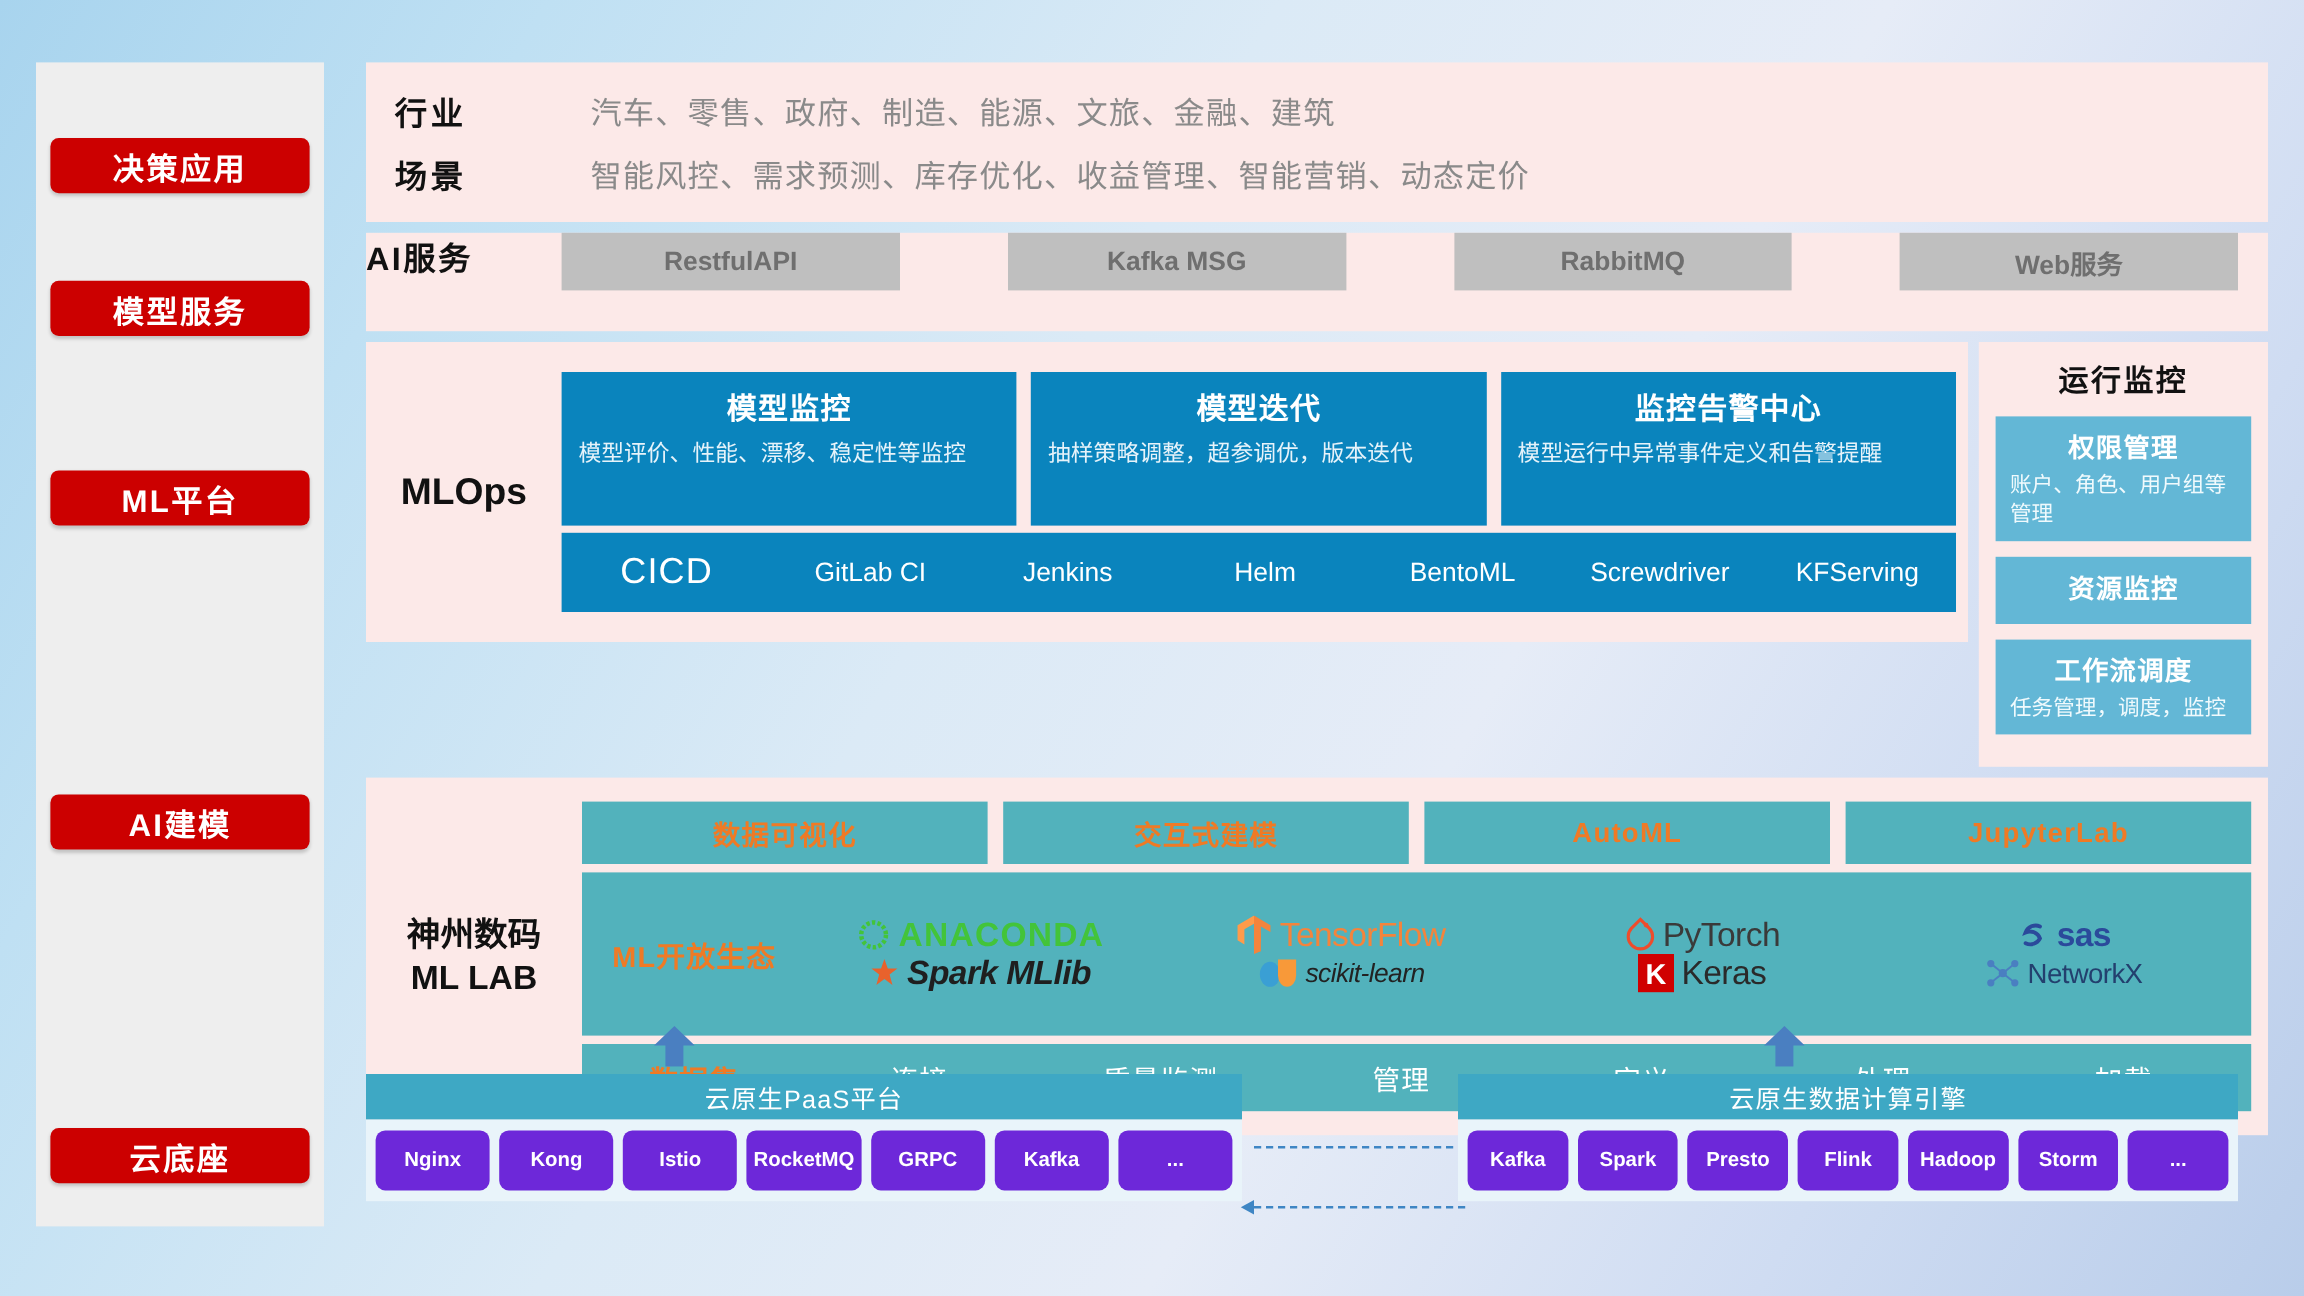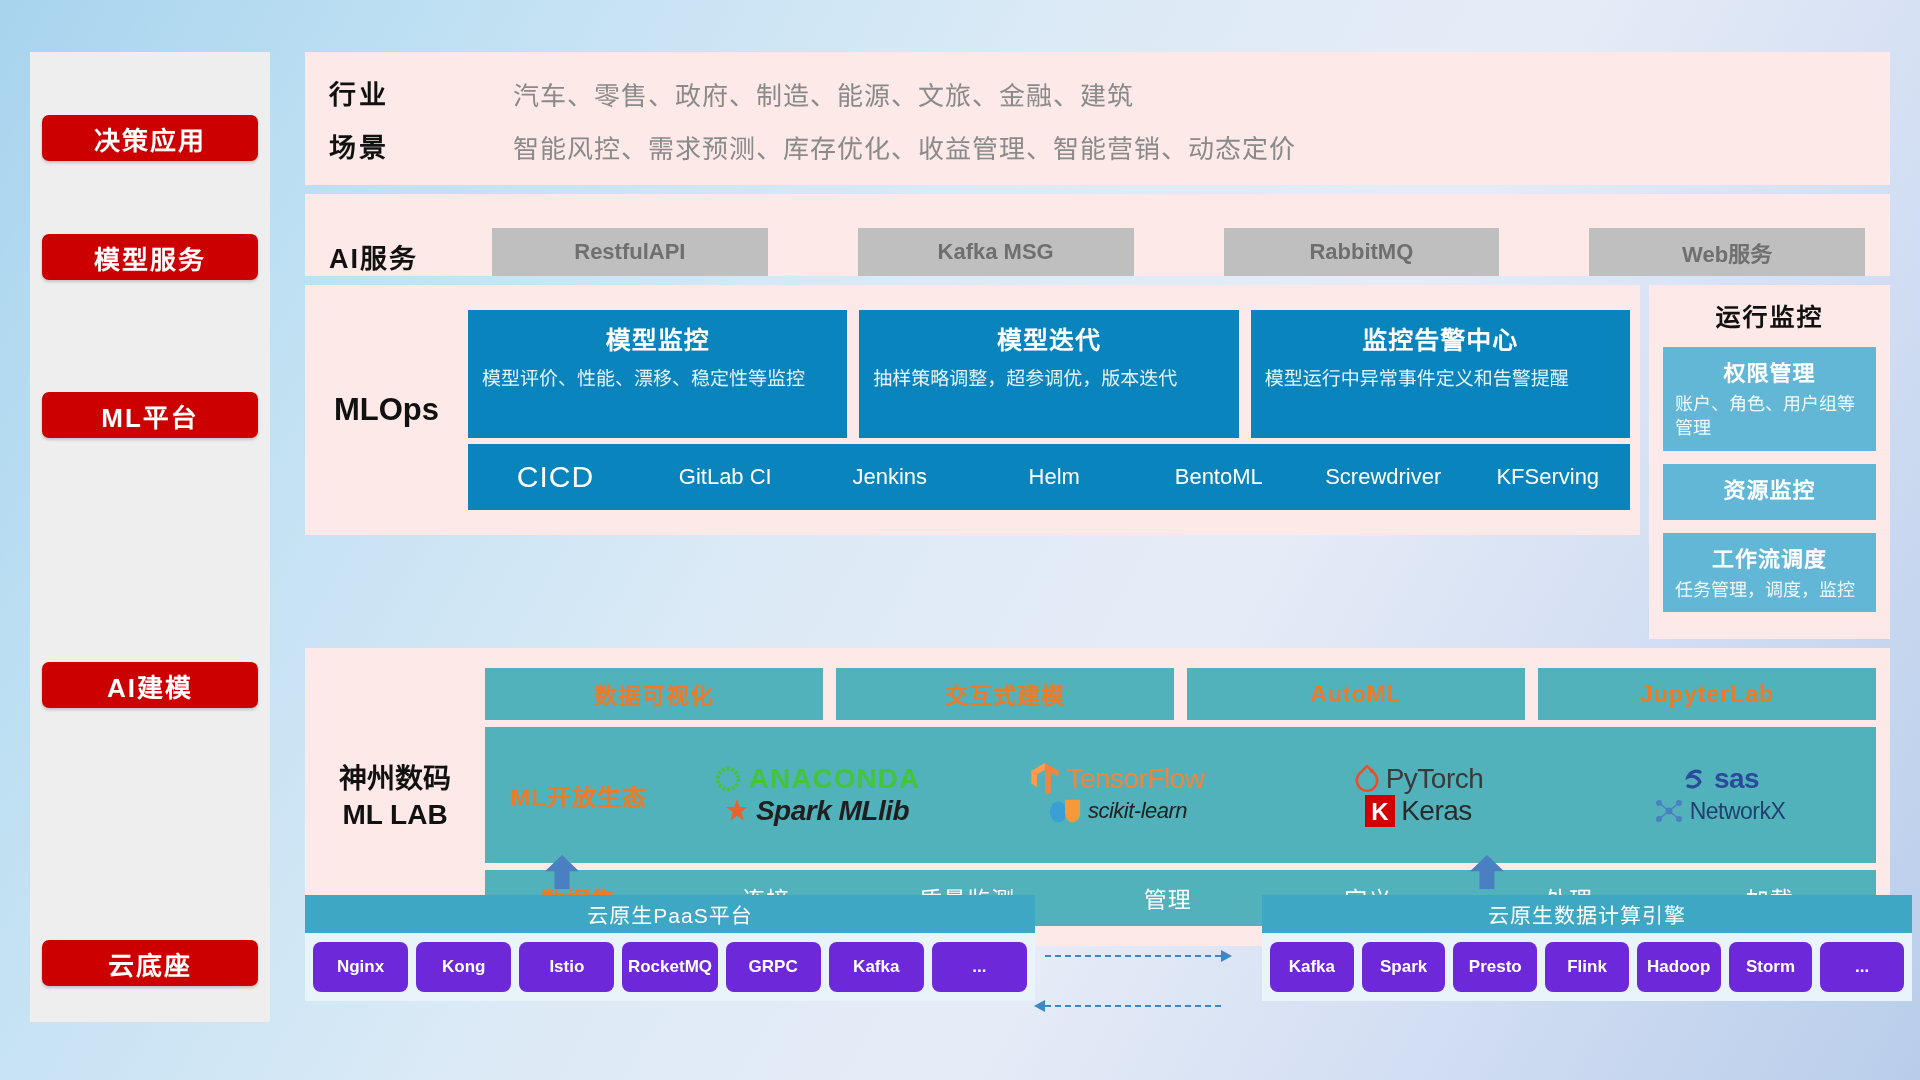--- a/index.html
+++ b/index.html
@@ -42,29 +42,29 @@
 
   .band {
     background: #fce9e8;
     width: 1585px;
     margin-bottom: 9px;
   }
 
   
   #band-apps { height: 133px; display: flex; align-items: center; padding-left: 24px; }
   .app-rows { display: flex; flex-direction: column; gap: 14px; width: 100%; }
-  .app-row { display: flex; align-items: flex-end; gap: 21px; }
+  .app-row { display: flex; align-items: flex-start; }
   .app-row-label {
     width: 163px; font-size: 27px; font-weight: bold; color: #111;
     letter-spacing: 3px; flex: 0 0 163px;
   }
   .app-row-value { font-size: 26px; color: #8a8a8a; letter-spacing: 1px; }
 
   
-  #band-aisvc { height: 82px; display: flex; align-items: flex-end; padding-left: 24px; }
+  #band-aisvc { height: 82px; display: flex; align-items: flex-start; }
   #aisvc-label {
     width: 163px; flex: 0 0 163px;
     font-size: 27px; font-weight: bold; color: #111; letter-spacing: 2px;
   }
   #aisvc-chips { display: flex; gap: 0; flex: 1; padding-right: 14px; }
   .aisvc-chip {
     flex: 1; margin-right: 90px; height: 48px;
     background: #bfbfbf; color: #6f6f6f;
     display: flex; align-items: center; justify-content: center;
     font-size: 22px; font-weight: bold;
@@ -173,21 +173,21 @@
   .arrow-up {
     position: absolute; width: 34px; height: 34px;
     background: #4a7fc1;
     clip-path: polygon(50% 0%, 100% 48%, 72% 48%, 72% 100%, 28% 100%, 28% 48%, 0% 48%);
   }
   #arrow-left-up { left: 240px; top: 0; }
   #arrow-right-up { left: 1165px; top: 0; }
 
   .cloud-block { position: absolute; top: 40px; }
   #cloud-paas { left: 0; width: 730px; }
-  #cloud-data { left: 957px; width: 650px; }
+  #cloud-data { left: 910px; width: 650px; }
   .cloud-head {
     height: 38px; background: #3ea8c4; color: #fff;
     display: flex; align-items: center; justify-content: center;
     font-size: 21px; letter-spacing: 1px;
   }
   .cloud-body {
     background: #e9f4fa; padding: 9px 8px;
     display: flex; gap: 8px;
   }
   .cloud-chip {

